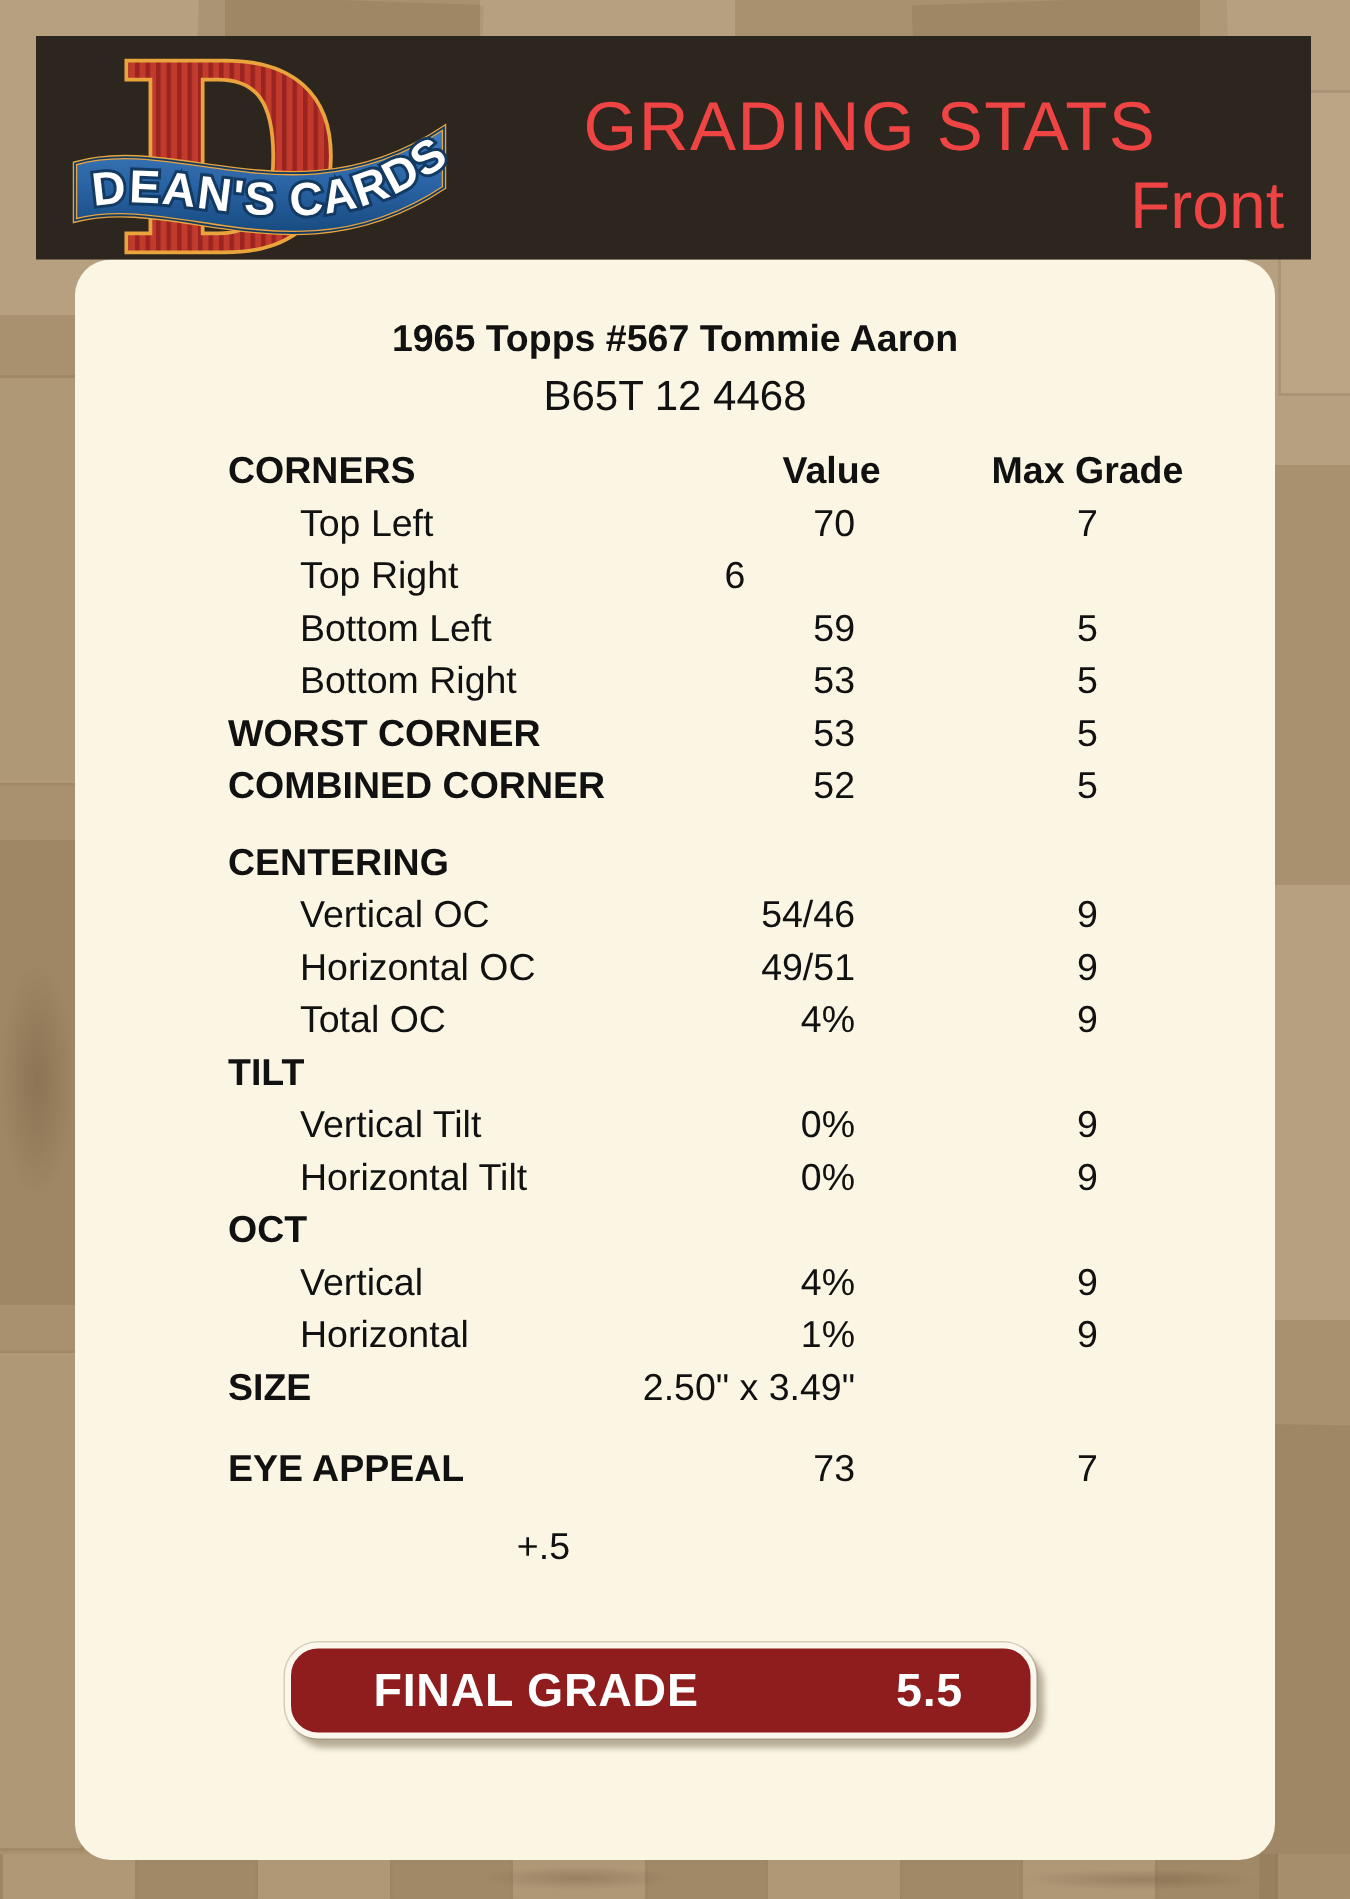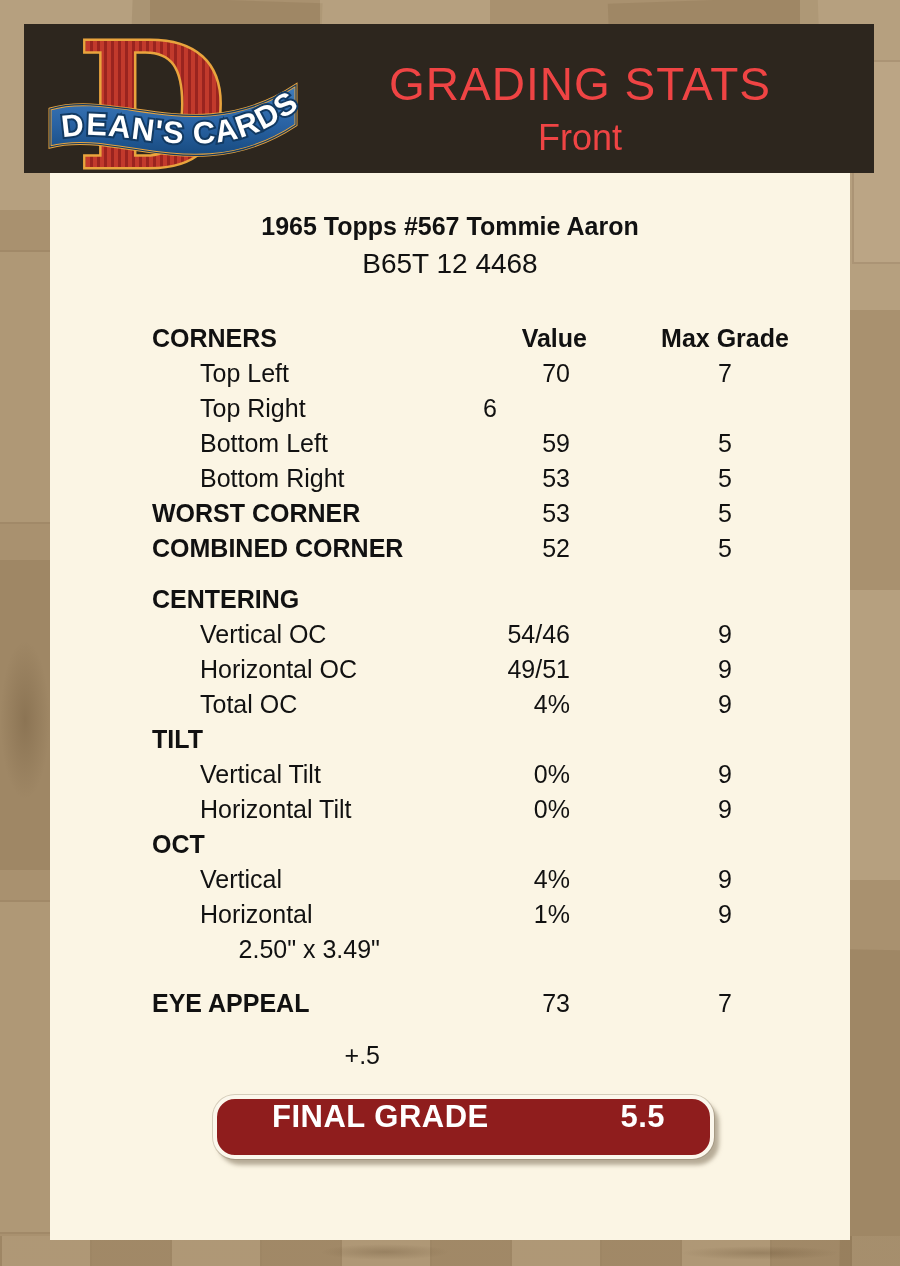--- a/index.html
+++ b/index.html
@@ -22,46 +22,46 @@
       rgba(80,55,25,.12) 90px 92px, rgba(90,62,30,.10) 92px 170px);
   }
   
   .topbar{
     position:absolute;left:24px;top:24px;width:850px;height:149px;
     background:#2D261E;z-index:2;
   }
   .logo{position:absolute;left:24px;top:4px;width:252px;height:142px;overflow:visible;}
   .titles{position:absolute;left:280px;width:552px;top:34px;text-align:center;color:#ef4444;}
   .t1{font-size:46px;line-height:52px;letter-spacing:1px;}
-  .t2{font-size:36px;line-height:40px;margin-top:8px;}
+  .t2{font-size:44px;line-height:40px;margin-top:8px;text-align:right;}
   
   .sheet{
     position:absolute;left:50px;top:173px;width:800px;height:1067px;
-    background:#FBF5E4;z-index:1;color:#111;
+    background:#FBF5E4;z-index:1;color:#111;border-radius:24px;
   }
   .cardtitle{position:absolute;top:39px;left:0;width:100%;text-align:center;
     font-weight:bold;font-size:25px;}
   .serial{position:absolute;top:75px;left:0;width:100%;text-align:center;font-size:28px;}
   
-  .gtable{position:absolute;left:102px;top:148px;width:698px;}
+  .gtable{position:absolute;left:102px;top:124px;width:698px;}
   .row{display:grid;grid-template-columns:228px 190px 280px;height:35px;
     align-items:center;font-size:25px;}
   .cell{white-space:nowrap;}
   .cell.label{text-align:left;}
   .cell.value{text-align:right;}
   .cell.grade{text-align:center;padding-left:30px;}
   .row.bold .label, .row.head .cell{font-weight:bold;}
   .row.indent .label{padding-left:48px;}
   .row.head .value{margin-right:-17px;}
   
   .finalgrade{
-    position:absolute;left:163px;top:922px;width:501px;height:64px;box-sizing:border-box;
+    position:absolute;left:140px;top:922px;width:501px;height:64px;box-sizing:border-box;
     background:#8F1D1D;border:4px solid #FBF7EC;border-radius:22px;
     box-shadow:5px 6px 4px rgba(125,112,88,.55), 0 0 0 1px rgba(125,112,88,.30);
-    display:flex;align-items:flex-start;justify-content:space-between;
+    display:flex;align-items:center;justify-content:space-between;
     padding:0 45px 0 55px;color:#FFFFFF;font-weight:bold;font-size:31px;letter-spacing:.5px;
   }
 </style>
 </head>
 <body>
 
 <div class="collage">
   <div class="bgcard light" style="left:0;top:0;width:150px;height:210px;"></div>
   <div class="bgcard dark" style="left:130px;top:0;width:190px;height:150px;transform:rotate(2deg);"></div>
   <div class="bgcard light" style="left:320px;top:0;width:170px;height:90px;"></div>
@@ -192,20 +192,21 @@
           <div class="cell label">Vertical</div>
           <div class="cell value">4%</div>
           <div class="cell grade">9</div>
         </div>
         <div class="row indent">
           <div class="cell label">Horizontal</div>
           <div class="cell value">1%</div>
           <div class="cell grade">9</div>
         </div>
         <div class="row bold">
+          <div class="cell label">SIZE</div>
           <div class="cell value">2.50" x 3.49"</div>
           <div class="cell grade"></div>
         </div>
         <div class="row bold" style="margin-top: 19px;">
           <div class="cell label">EYE APPEAL</div>
           <div class="cell value">73</div>
           <div class="cell grade">7</div>
         </div>
         <div class="row bold" style="margin-top: 17px;">
           <div class="cell value">+.5</div>

